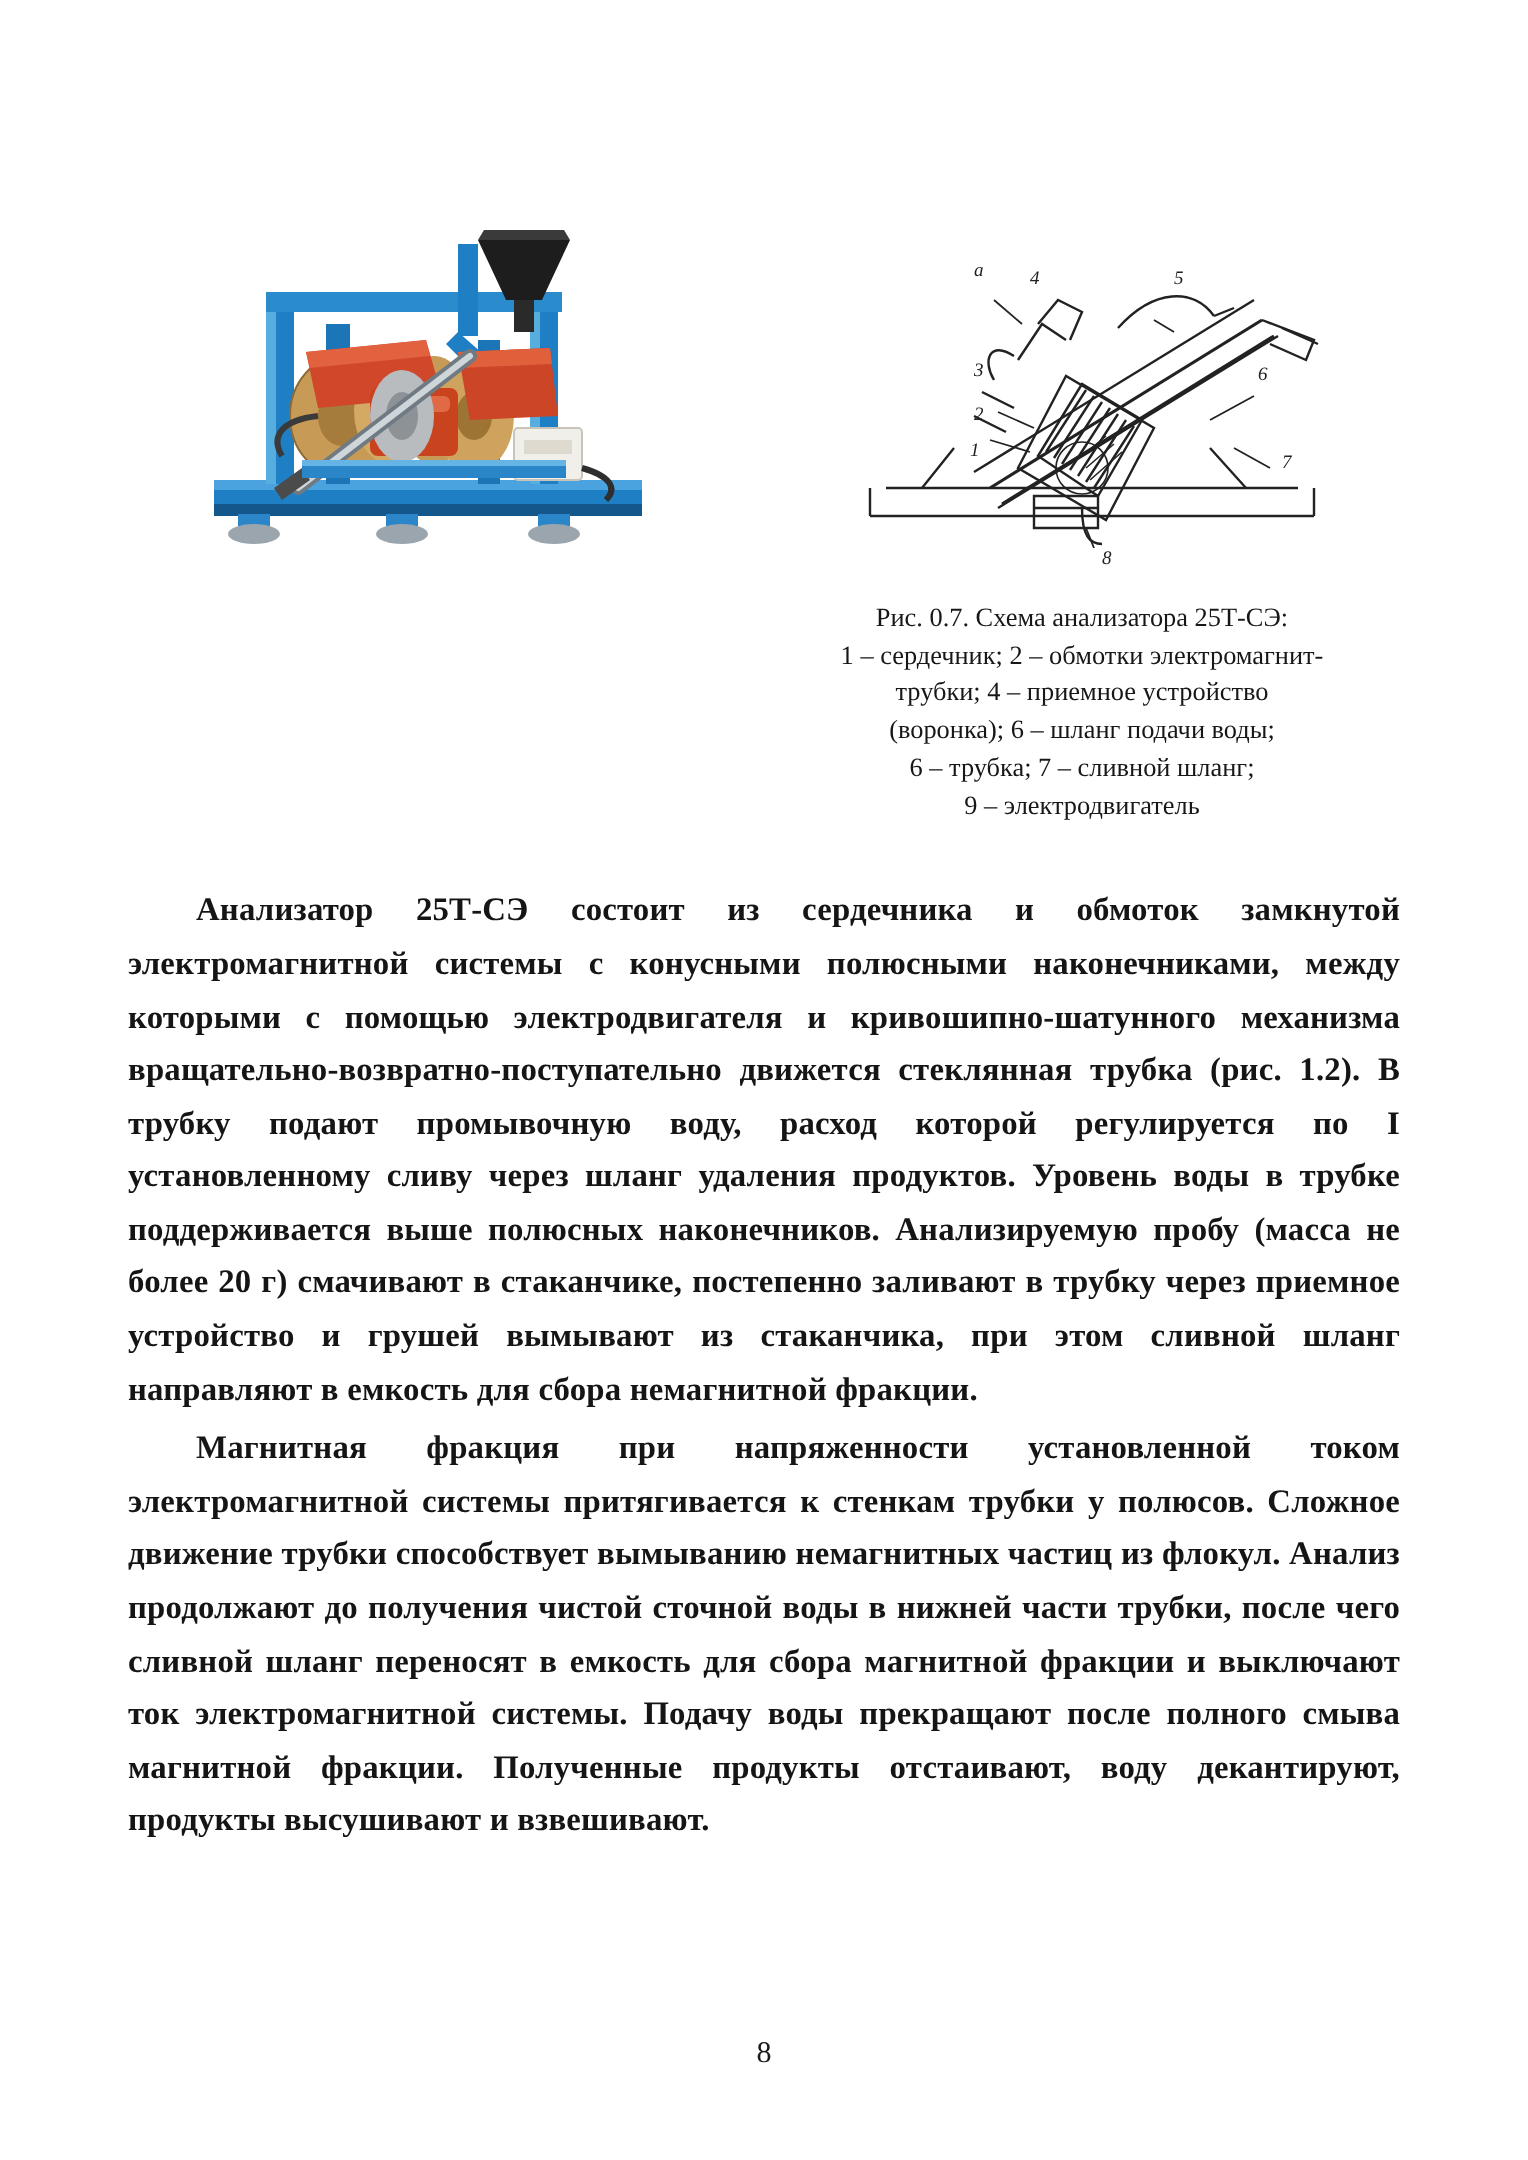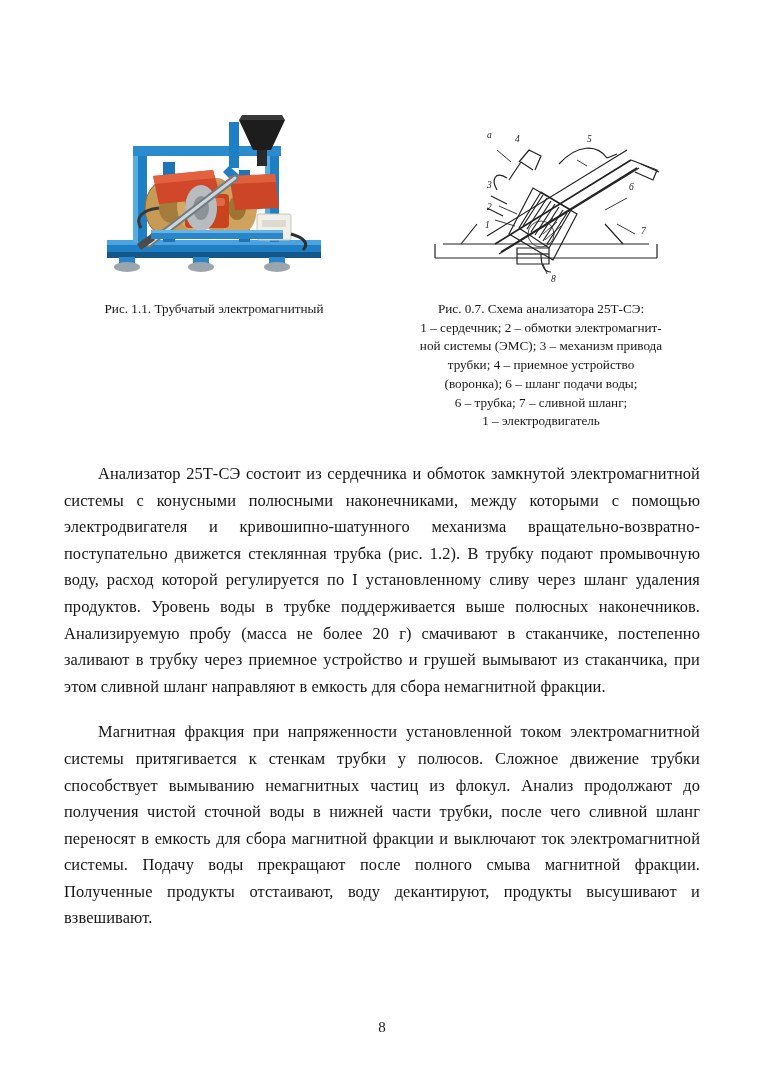--- a/index.html
+++ b/index.html
@@ -60,22 +60,23 @@
     font-size: 16.4px;
     line-height: 1.62;
     text-align: justify;
     text-justify: inter-word;
     color: #151515;
     letter-spacing: 0.1px;
   }
   .body-text p {
     margin: 0 0 0 0;
     text-indent: 34px;
-  }
-  .body-text p + p { margin-top: 19px; }
+    font-weight: bold;
+  }
+  .body-text p + p { margin-top: 3px; }
 
   
   .page-number {
     position: absolute;
     bottom: 44px;
     left: 0;
     width: 100%;
     text-align: center;
     font-size: 15px;
     color: #1b1b1b;
@@ -156,21 +157,20 @@
           <circle cx="177" cy="176" r="2.5" fill="#b9b4a8"></circle>
 
           <path d="M202 176 C216 180 220 186 214 192" stroke="#2e2e2e" stroke-width="3" fill="none"></path>
           <path d="M70 150 C52 152 46 160 52 170" stroke="#3a3a3a" stroke-width="3" fill="none"></path>
 
           <rect x="62" y="172" width="132" height="9" fill="#2a86c8"></rect>
           <rect x="62" y="172" width="132" height="3" fill="#66b4e4"></rect>
         </svg>
       </div>
       <div class="caption">
-        <span class="ln">Рис. 1.1. Трубчатый электромагнитный</span>
       </div>
     </div>
 
     <div class="fig-block fig-right">
       <div class="photo-wrap" style="width:300px;height:230px;">
         <svg width="300" height="230" viewBox="0 0 300 230" aria-hidden="true">
           <g fill="none" stroke="#222" stroke-width="1.2">
 
             <path d="M44 200 H266"></path>
             <path d="M44 200 V186 M266 200 V186"></path>
@@ -228,25 +228,24 @@
             <text x="96" y="152">2</text>
             <text x="94" y="170">1</text>
             <text x="250" y="176">7</text>
             <text x="160" y="224">8</text>
           </g>
         </svg>
       </div>
       <div class="caption">
         <span class="ln">Рис. 0.7. Схема анализатора 25Т-СЭ:</span>
         <span class="ln">1 – сердечник; 2 – обмотки электромагнит-</span>
-        <span class="ln">ной системы (ЭМС); 3 – механизм привода</span>
         <span class="ln">трубки; 4 – приемное устройство</span>
         <span class="ln">(воронка); 6 – шланг подачи воды;</span>
         <span class="ln">6 – трубка; 7 – сливной шланг;</span>
-        <span class="ln">1 – электродвигатель</span>
+        <span class="ln">9 – электродвигатель</span>
       </div>
     </div>
   </div>
 
   <div class="body-text">
     <p>Анализатор 25Т-СЭ состоит из сердечника и обмоток замкнутой электромагнитной системы с конусными полюсными наконечниками, между которыми с помощью электродвигателя и кривошипно-шатунного механизма вращательно-возвратно-поступательно движется стеклянная трубка (рис. 1.2). В трубку подают промывочную воду, расход которой регулируется по I установленному сливу через шланг удаления продуктов. Уровень воды в трубке поддерживается выше полюсных наконечников. Анализируемую пробу (масса не более 20 г) смачивают в стаканчике, постепенно заливают в трубку через приемное устройство и грушей вымывают из стаканчика, при этом сливной шланг направляют в емкость для сбора немагнитной фракции.</p>
     <p>Магнитная фракция при напряженности установленной током электромагнитной системы притягивается к стенкам трубки у полюсов. Сложное движение трубки способствует вымыванию немагнитных частиц из флокул. Анализ продолжают до получения чистой сточной воды в нижней части трубки, после чего сливной шланг переносят в емкость для сбора магнитной фракции и выключают ток электромагнитной системы. Подачу воды прекращают после полного смыва магнитной фракции. Полученные продукты отстаивают, воду декантируют, продукты высушивают и взвешивают.</p>
   </div>
 
   <div class="page-number">8</div>

